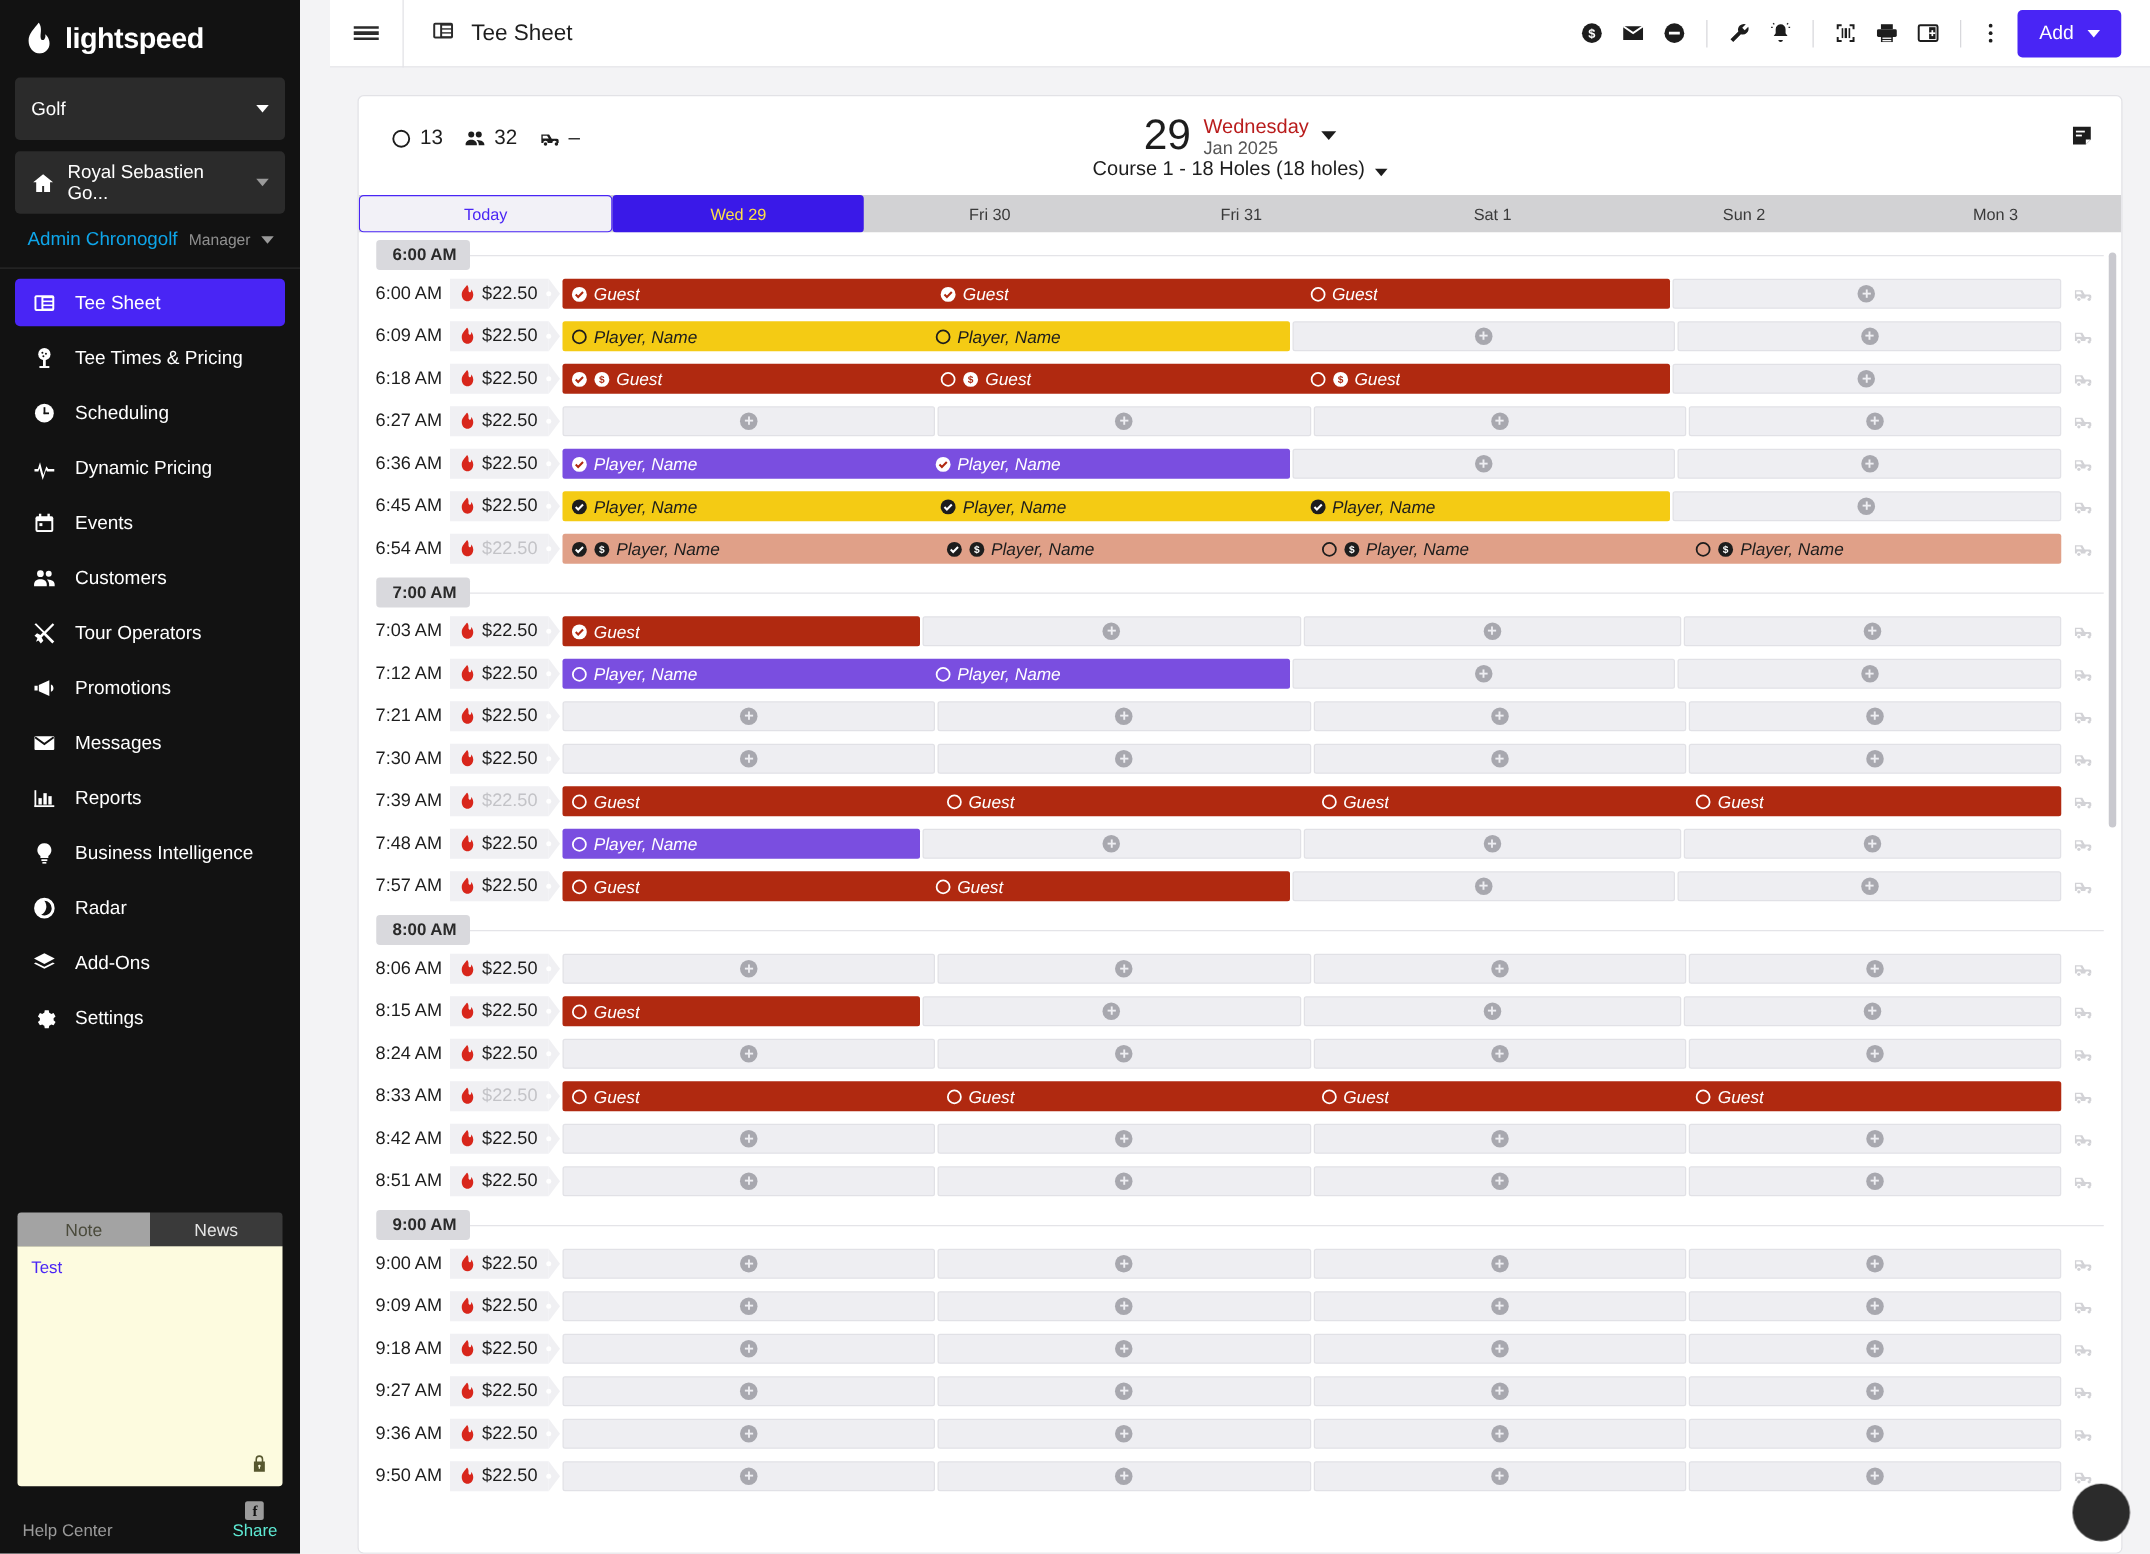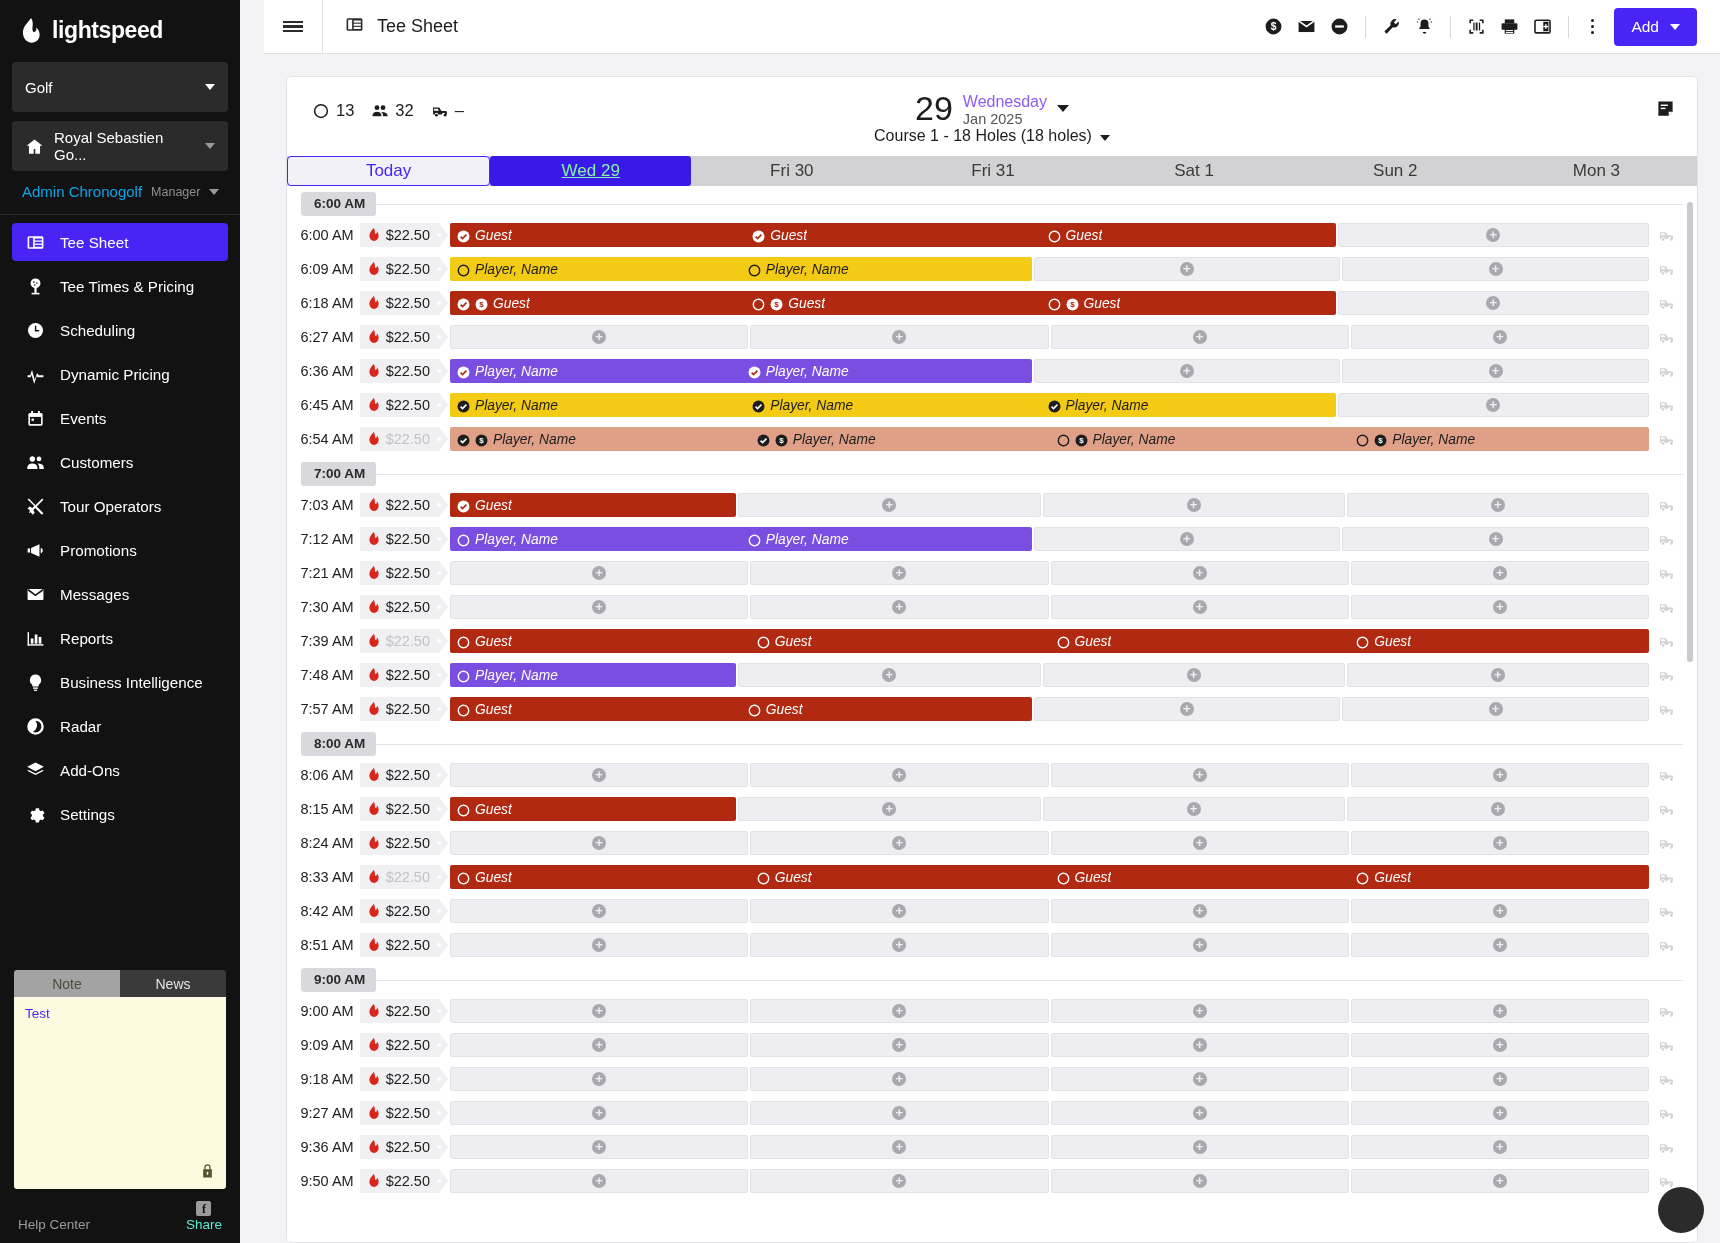--- a/index.html
+++ b/index.html
@@ -104,34 +104,34 @@
   .content { flex: 1; padding: 22px 22px 0 22px; min-height: 0; display: flex; }
   .card { flex: 1; background: #fff; border: 1px solid #e2e2e6; border-radius: 5px; display: flex; flex-direction: column; min-width: 0; overflow: hidden; }
 
   .cardhead { position: relative; height: 79px; flex: 0 0 79px; }
   .stats { position: absolute; left: 25px; top: 24px; display: flex; align-items: center; gap: 17px; }
   .stat { display: flex; align-items: center; gap: 6px; font-size: 16.5px; color: #1d1d1d; }
   .stat svg { width: 18px; height: 18px; fill: #1d1d1d; }
   .datewrap { position: absolute; left: 0; right: 0; top: 14px; display: flex; justify-content: center; align-items: flex-start; gap: 10px; }
   .dnum { font-size: 34px; font-weight: 300; color: #1d1d1d; line-height: 1; }
   .dtxt { display: flex; flex-direction: column; padding-top: 2px; }
-  .dday { font-size: 16px; color: #8b5cf6; line-height: 1.15; }
+  .dday { font-size: 16px; color: #b91c1c; line-height: 1.15; }
   .dmo { font-size: 14.5px; color: #555; line-height: 1.15; }
   .dcaret { width: 0; height: 0; border-left: 6px solid transparent; border-right: 6px solid transparent; border-top: 7px solid #1d1d1d; margin-top: 14px; cursor: pointer; }
   .coursesel { position: absolute; left: 0; right: 0; top: 50px; display: flex; justify-content: center; align-items: center; gap: 8px; cursor: pointer; }
   .coursesel .ctxt { font-size: 16px; color: #1d1d1d; }
   .coursesel .cc { width: 0; height: 0; border-left: 5px solid transparent; border-right: 5px solid transparent; border-top: 6px solid #1d1d1d; margin-top: 3px; }
   .noteicon { position: absolute; right: 22px; top: 22px; width: 19px; height: 19px; cursor: pointer; }
   .noteicon svg { width: 19px; height: 19px; fill: #1d1d1d; }
 
   
   .daytabs { display: flex; background: #d2d2d4; height: 30px; flex: 0 0 30px; align-items: stretch; }
-  .daytab { flex: 1; display: flex; align-items: center; justify-content: center; font-size: 17px; color: #3a3a3a; cursor: pointer; }
+  .daytab { flex: 1; display: flex; align-items: center; justify-content: center; font-size: 13px; color: #3a3a3a; cursor: pointer; }
   .daytab.today { background: #f2f1f7; border: 1px solid #4925f5; color: #4925f5; border-radius: 4px; }
-  .daytab.sel { background: #3a19e8; color: #86efac; border-radius: 3px; text-decoration: underline; }
+  .daytab.sel { background: #3a19e8; color: #fde047; border-radius: 3px; }
 
   
   .sheet { flex: 1; min-height: 0; overflow: hidden; position: relative; background: #fff; }
   .sheetinner { padding-right: 14px; }
 
   .hourhdr { display: flex; align-items: center; height: 28px; margin-top: 4px; }
   .hourchip {
     background: #d9d9dd; font-size: 13.5px; font-weight: bold; color: #2a2a2a;
     padding: 4px 11px 5px 13px; border-radius: 3px; margin-left: 14px;
   }

